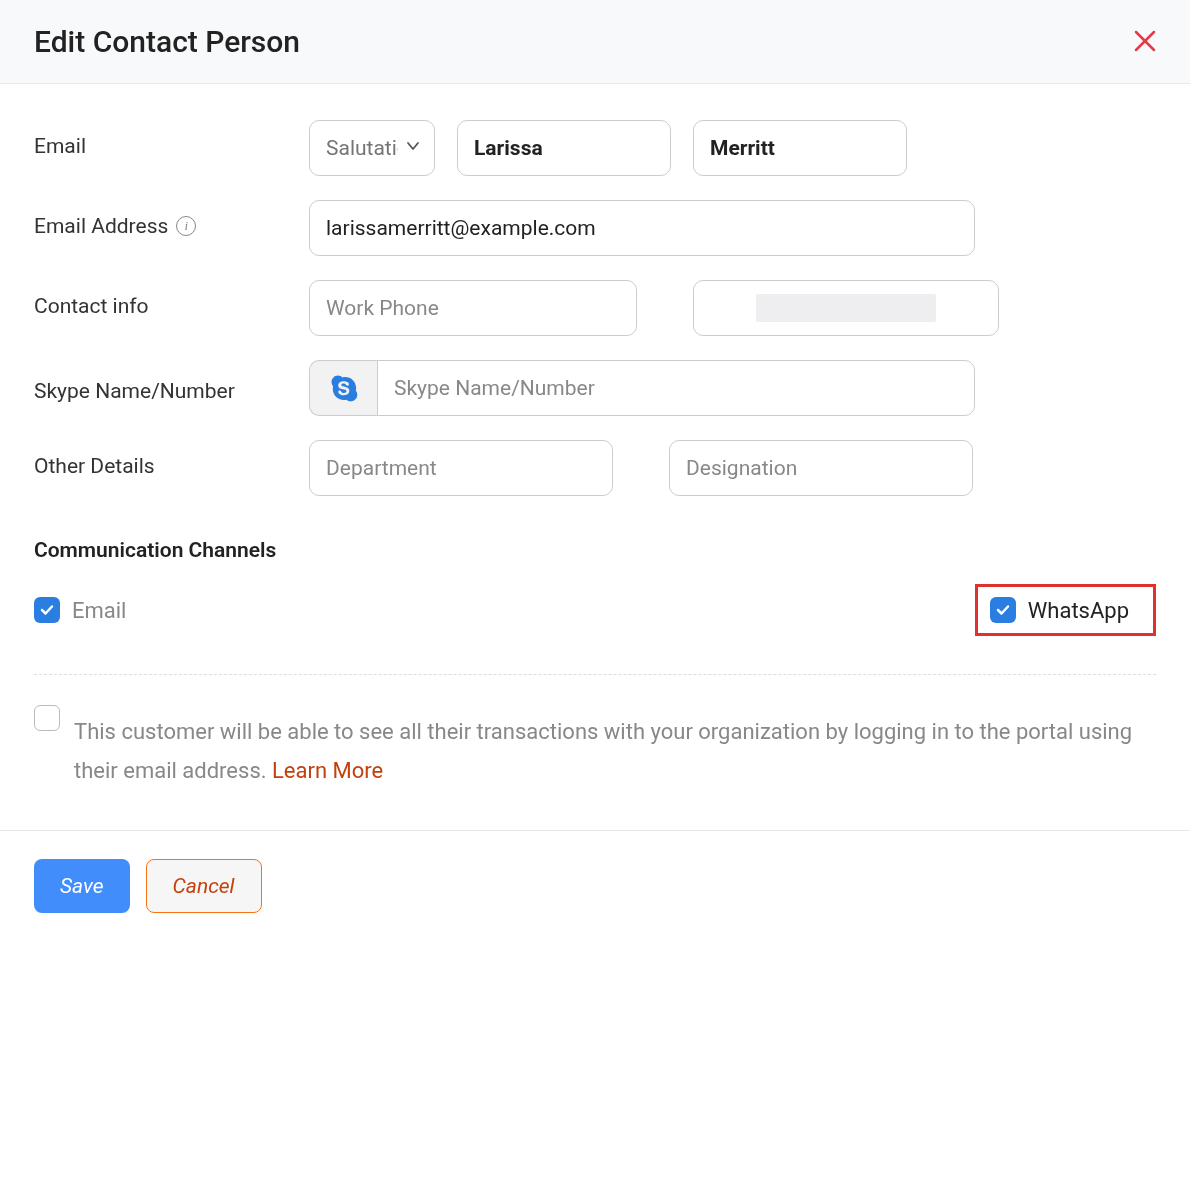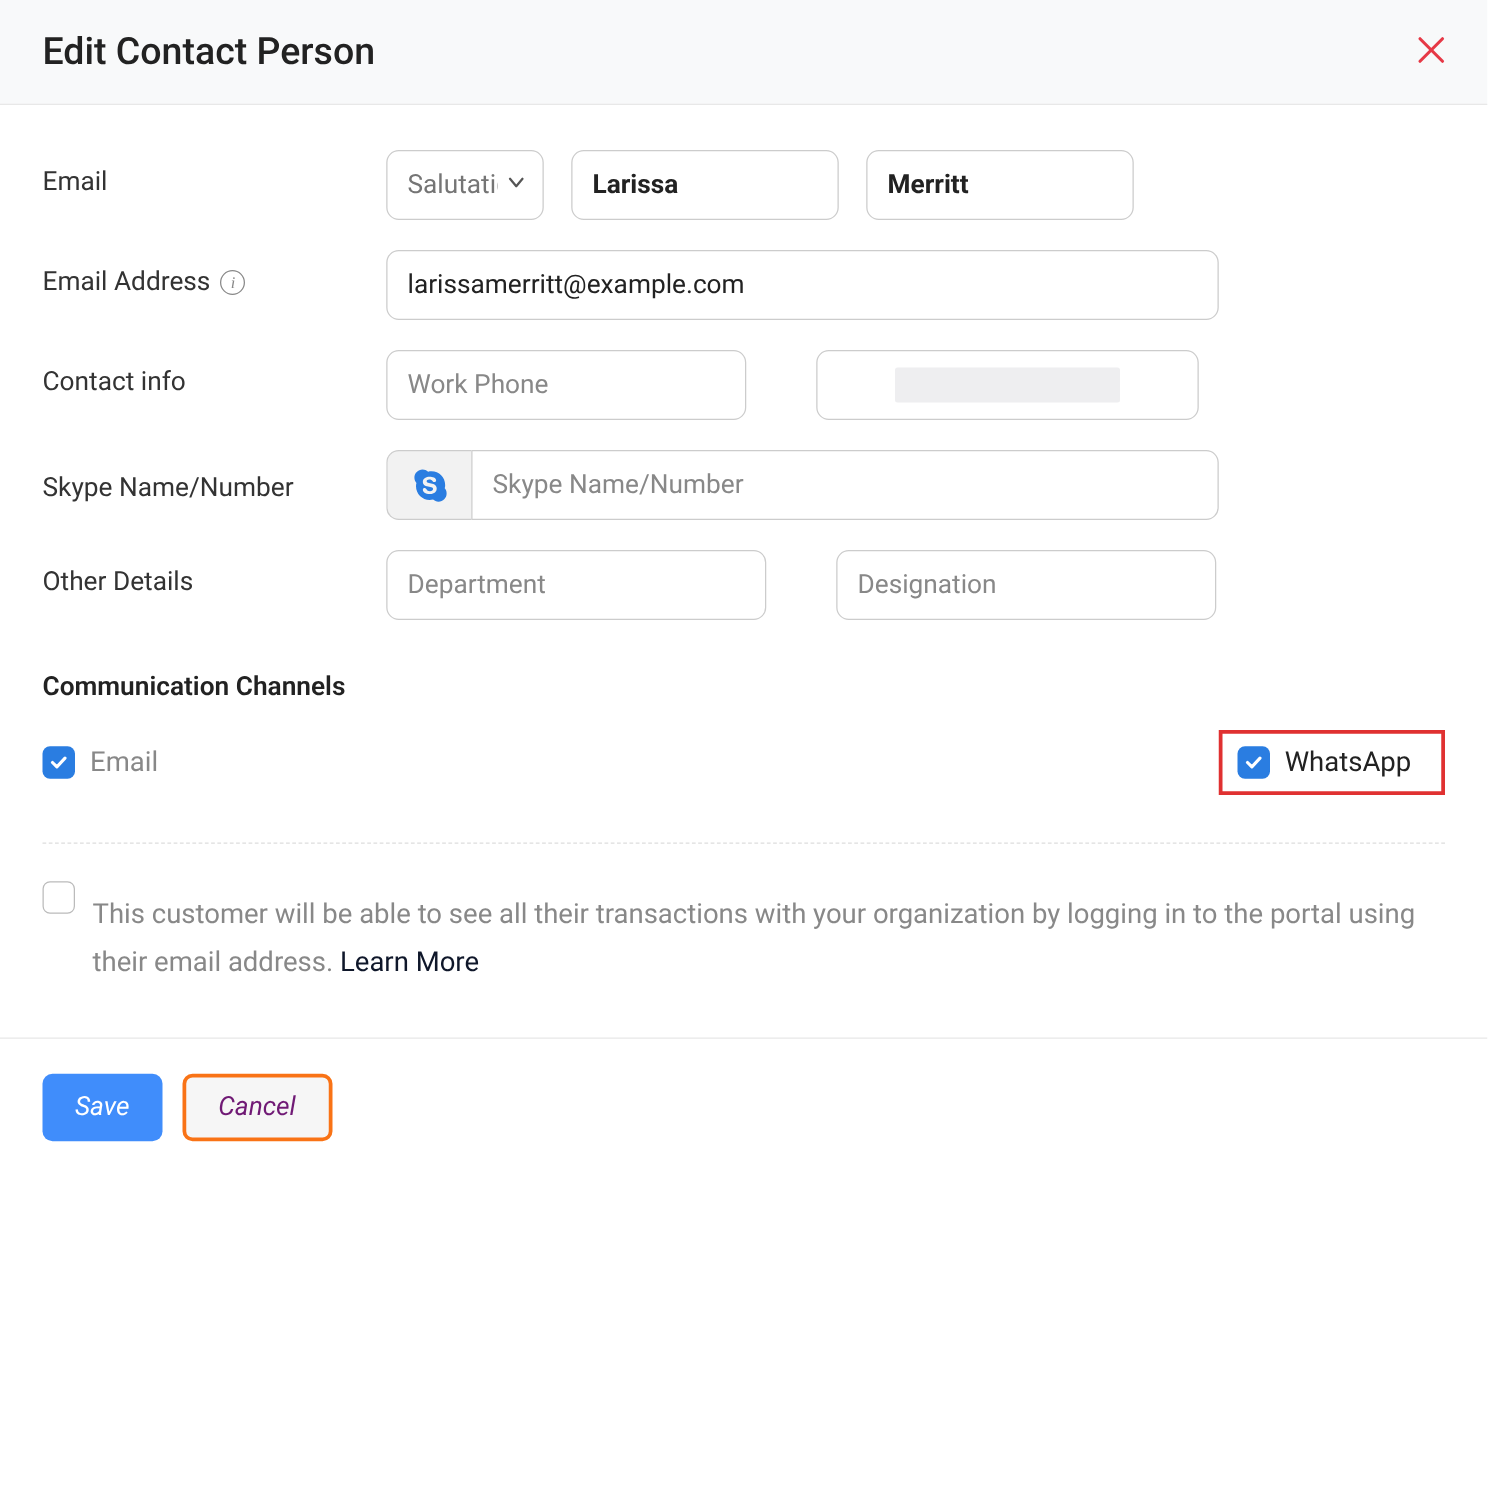--- a/index.html
+++ b/index.html
@@ -82,21 +82,21 @@
   }
   .chevron {
     position: absolute;
     right: 14px;
     top: 50%;
     transform: translateY(-50%);
     pointer-events: none;
   }
   .first-name, .last-name { width: 214px; font-weight: bold; }
   .email-input { width: 666px; }
-  .work-phone { width: 288px; }
+  .work-phone { width: 328px; }
   .mobile-wrap {
     width: 306px;
     height: 56px;
     border: 1px solid #ccc;
     border-radius: 10px;
     display: flex;
     align-items: center;
     justify-content: center;
     background: #fff;
   }
@@ -197,21 +197,21 @@
     font-weight: 600;
     color: #222;
   }
   .portal-desc {
     font-size: 22px;
     color: #888;
     margin-top: 8px;
     line-height: 1.75;
   }
   .learn-more {
-    color: #0f172a;
+    color: #c2410c;
     text-decoration: none;
     text-align: right;
   }
   .modal-footer {
     border-top: 1px solid #e8e8e8;
     padding: 28px 34px;
     display: flex;
     gap: 16px;
   }
   .btn {
@@ -224,22 +224,22 @@
     border: 1px solid transparent;
     font-style: italic;
   }
   .btn-primary {
     background: #408dfb;
     color: #fff;
     border: none;
   }
   .btn-secondary {
     background: #f6f6f6;
-    color: #701a75;
-    border: 3px solid #f97316;
+    color: #c2410c;
+    border: 1px solid #f97316;
   }
 </style>
 </head>
 <body>
 
 <div class="modal">
 
   <div class="modal-header">
     <div class="modal-title">Edit Contact Person</div>
     <div class="close-btn">

